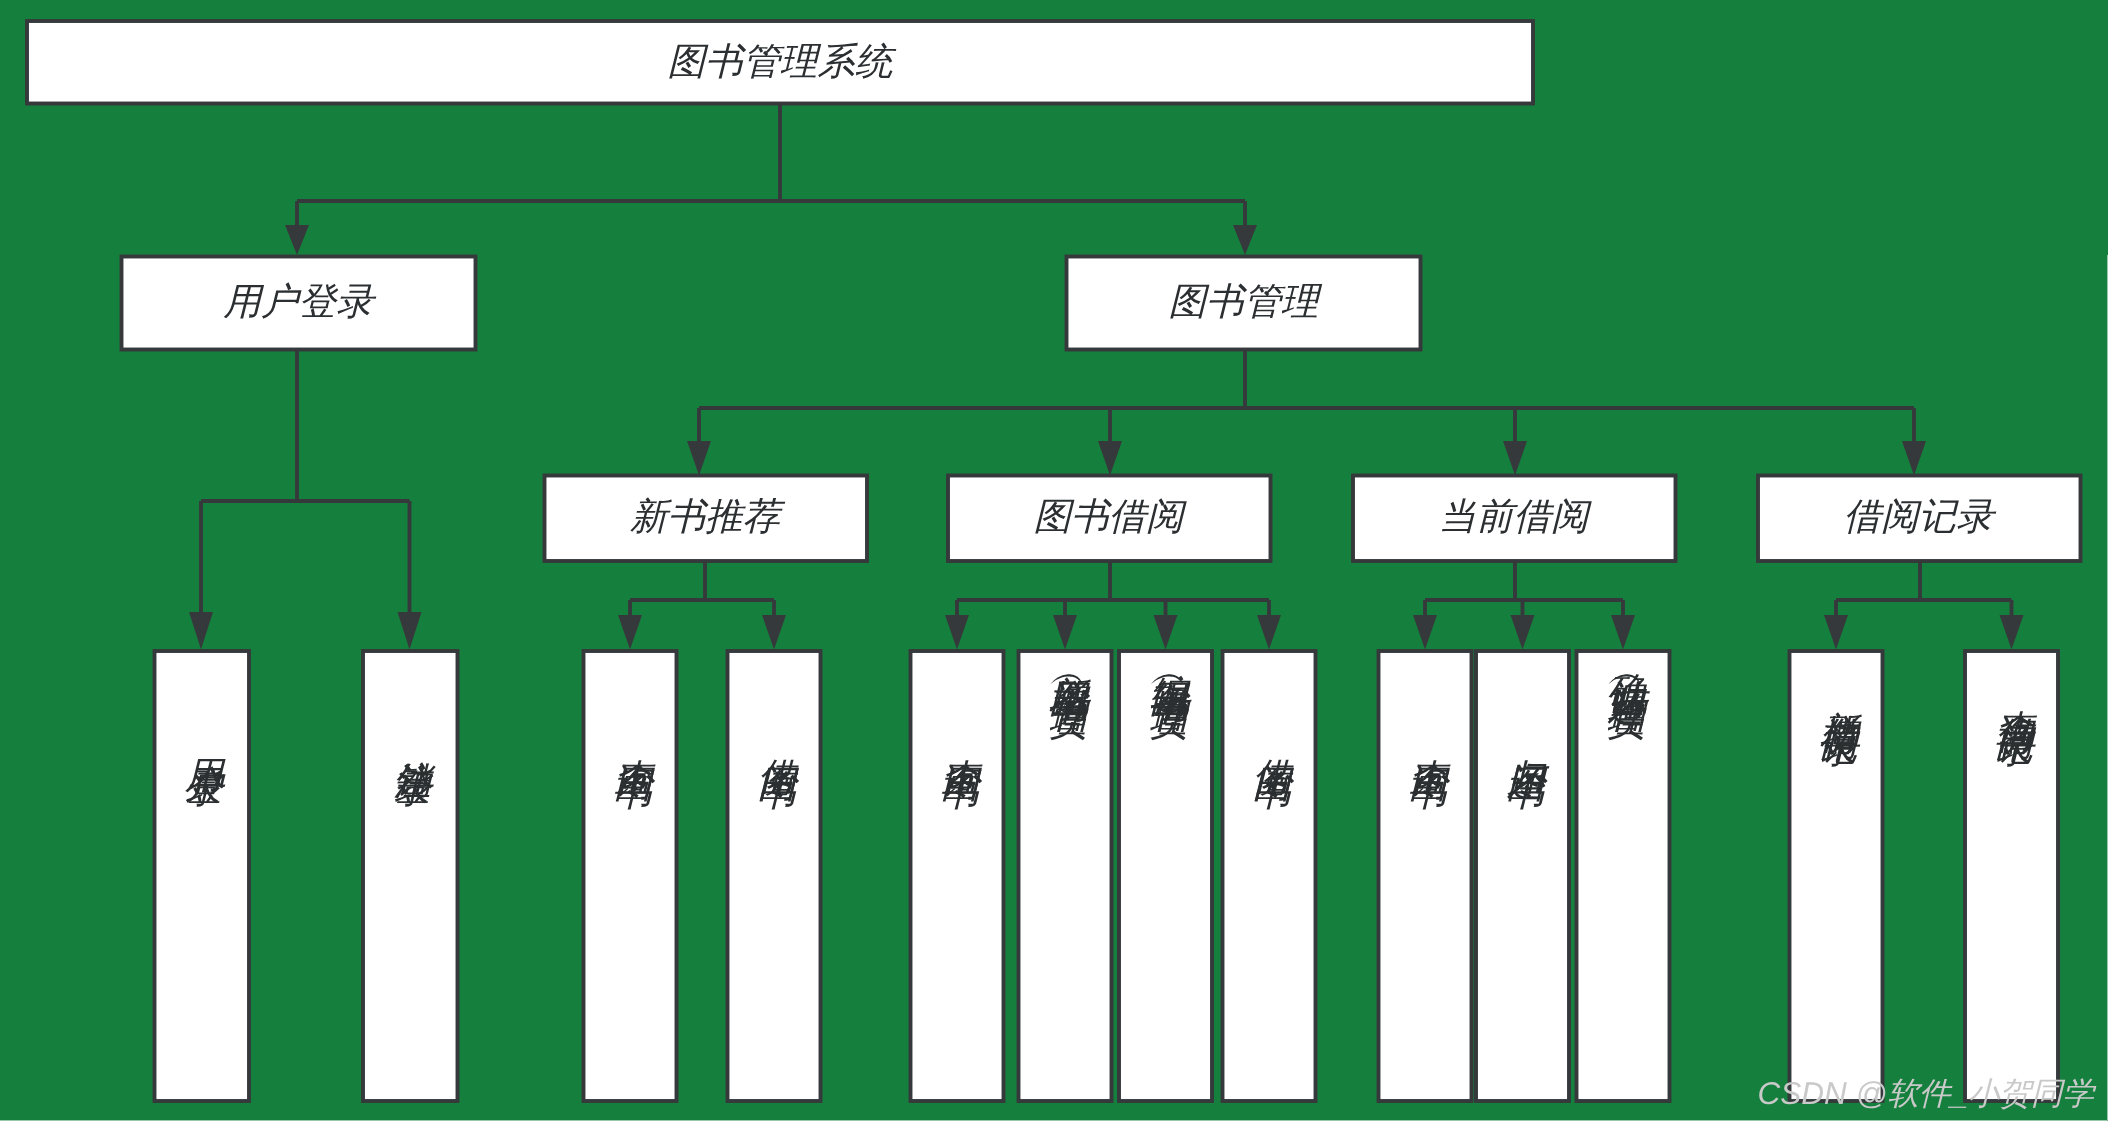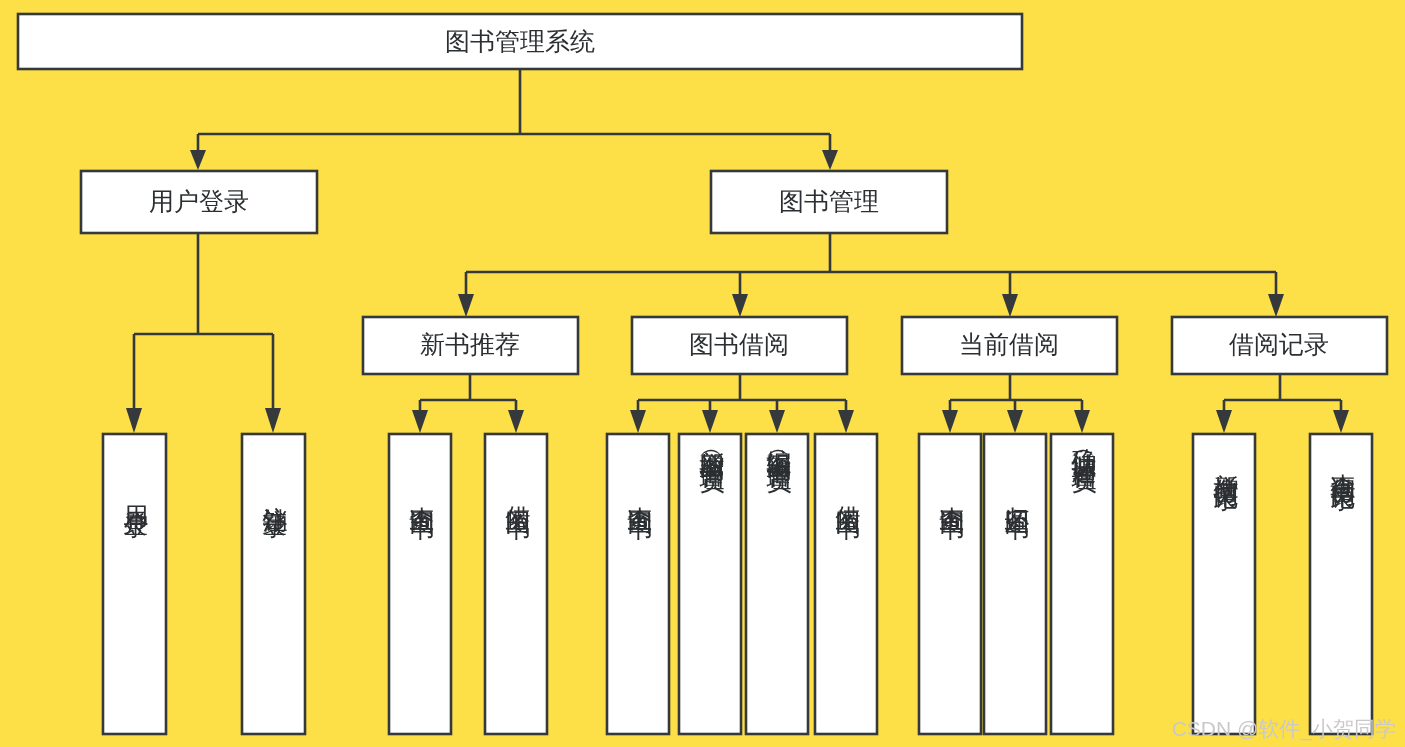--- a/index.html
+++ b/index.html
@@ -8,22 +8,23 @@
     padding: 0;
     background: #ffffff;
   }
   body {
     font-family: "Liberation Sans", "DejaVu Sans", sans-serif;
   }
   #diagram-root {
     position: relative;
     width: 1405px;
     height: 747px;
-    background: #fde047;
+    background: #15803d;
     overflow: hidden;
+    font-style: italic;
   }
   svg#flowchart {
     position: absolute;
     left: 0;
     top: 0;
     width: 1405px;
     height: 747px;
     display: block;
   }
   .node-box {

